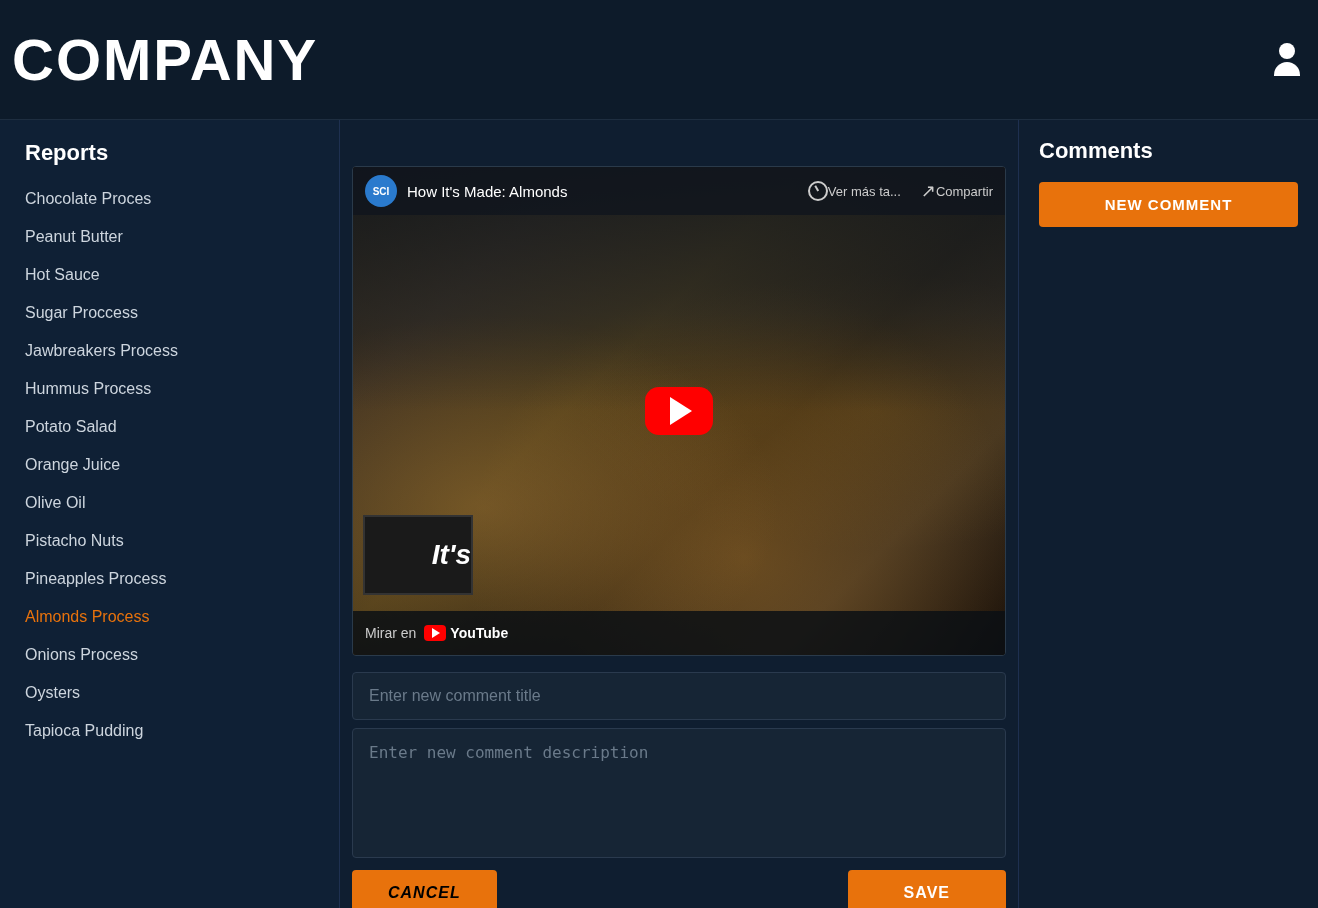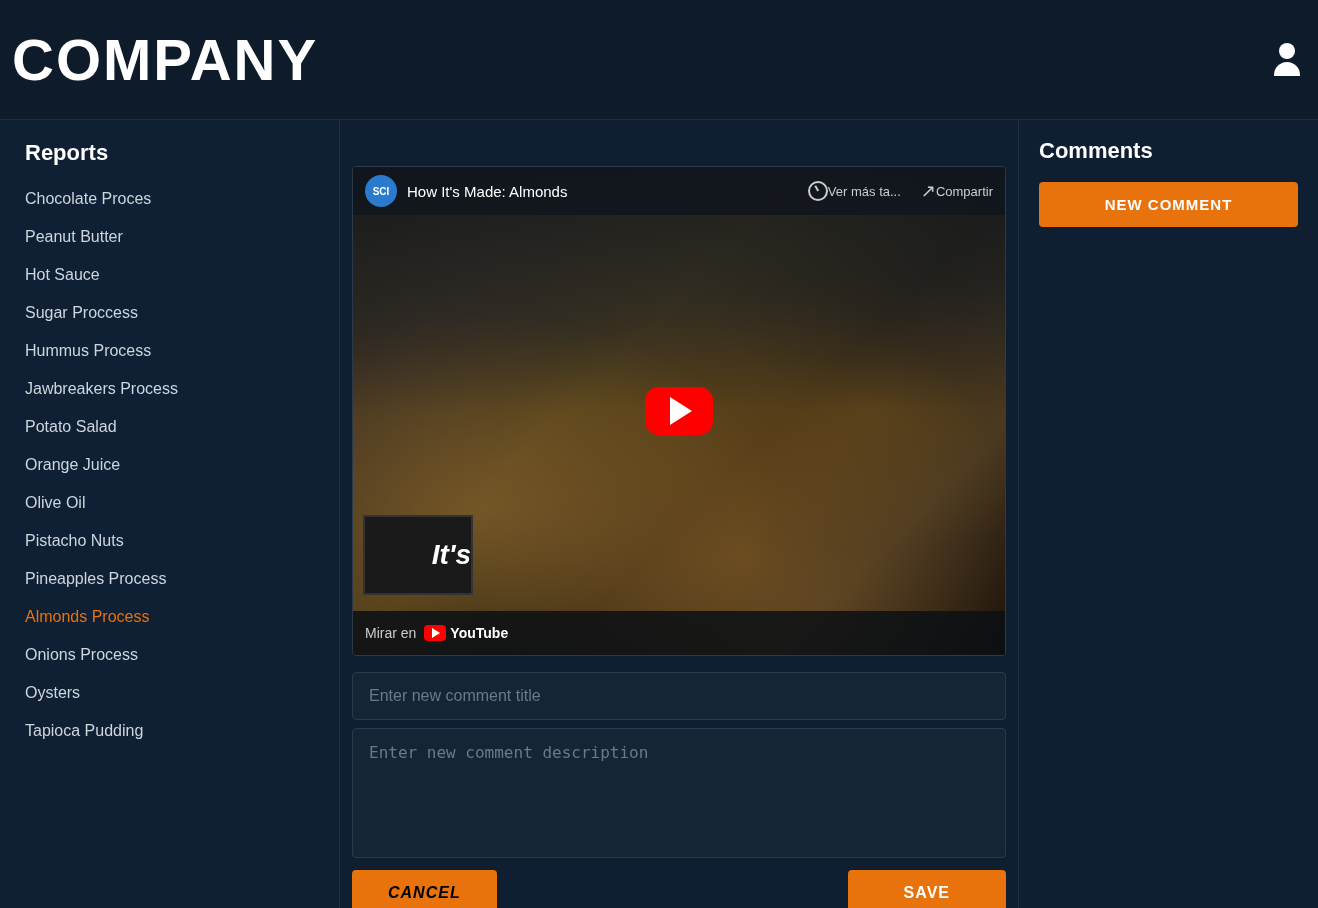--- a/index.html
+++ b/index.html
@@ -394,22 +394,22 @@
 </header>
 
 <div class="main-layout">
 
   <aside class="sidebar">
     <div class="sidebar-heading">Reports</div>
     <div class="sidebar-item">Chocolate Proces</div>
     <div class="sidebar-item">Peanut Butter</div>
     <div class="sidebar-item">Hot Sauce</div>
     <div class="sidebar-item">Sugar Proccess</div>
+    <div class="sidebar-item">Jawbreakers Process</div>
     <div class="sidebar-item">Hummus Process</div>
-    <div class="sidebar-item">Jawbreakers Process</div>
     <div class="sidebar-item">Potato Salad</div>
     <div class="sidebar-item">Orange Juice</div>
     <div class="sidebar-item">Olive Oil</div>
     <div class="sidebar-item">Pistacho Nuts</div>
     <div class="sidebar-item">Pineapples Process</div>
     <div class="sidebar-item active">Almonds Process</div>
     <div class="sidebar-item">Onions Process</div>
     <div class="sidebar-item">Oysters</div>
     <div class="sidebar-item">Tapioca Pudding</div>
   </aside>

